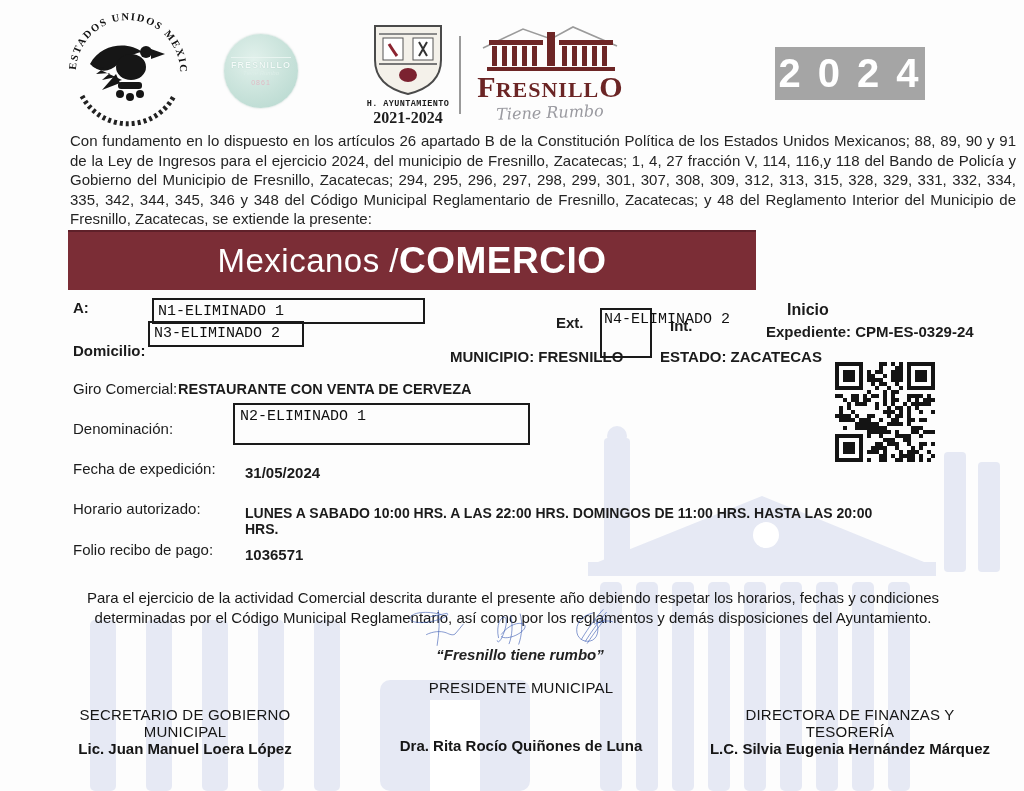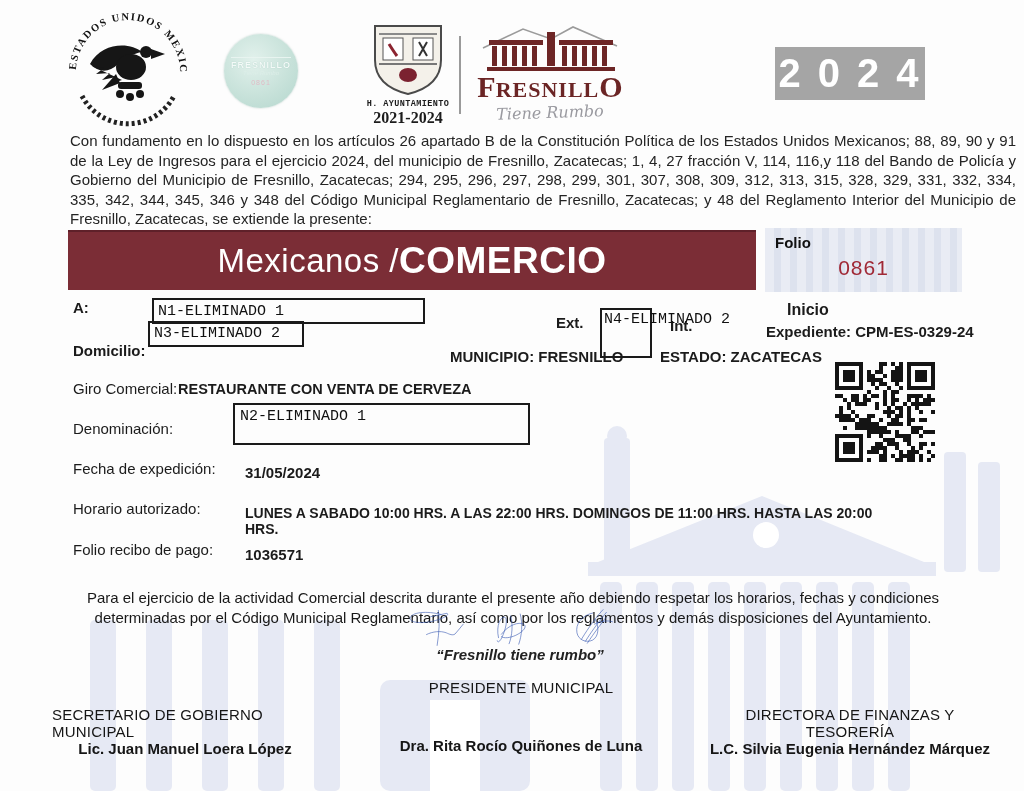--- a/index.html
+++ b/index.html
@@ -168,24 +168,20 @@
   </div>
 
   <div id="year-badge" class="abs z1">2024</div>
 
   <div id="legal" class="abs z1">Con fundamento en lo dispuesto en los artículos 26 apartado B de la Constitución Política de los Estados Unidos Mexicanos; 88, 89, 90 y 91 de la Ley de Ingresos para el ejercicio 2024, del municipio de Fresnillo, Zacatecas; 1, 4, 27 fracción V, 114, 116,y 118 del Bando de Policía y Gobierno del Municipio de Fresnillo, Zacatecas; 294, 295, 296, 297, 298, 299, 301, 307, 308, 309, 312, 313, 315, 328, 329, 331, 332, 334, 335, 342, 344, 345, 346 y 348 del Código Municipal Reglamentario de Fresnillo, Zacatecas; y 48 del Reglamento Interior del Municipio de Fresnillo, Zacatecas, se extiende la presente:</div>
 
   <div id="banner" class="abs z1">
     <span class="t1">Mexicanos /</span>
       <span class="t2">COMERCIO</span>
   </div>
-  <div id="folio-box" class="abs z1">
-    <div id="folio-label">Folio</div>
-    <div id="folio-value">0861</div>
-  </div>
 
   <div class="abs z1 lbl b" style="left:73px;top:299px">A:</div>
   <div class="abs z1 fbox" style="left:152px;top:298px;width:273px;height:26px">
     <span class="mono" style="position:absolute;left:4px;top:3px">N1-ELIMINADO 1</span>
   </div>
 
   <div class="abs z1 lbl b" style="left:73px;top:342px">Domicilio:</div>
   <div class="abs z1 fbox" style="left:148px;top:321px;width:156px;height:26px">
     <span class="mono" style="position:absolute;left:4px;top:2px">N3-ELIMINADO 2</span>
   </div>
@@ -221,21 +217,21 @@
 
   <div class="abs z1 lbl" style="left:73px;top:541px">Folio recibo de pago:</div>
   <div class="abs z1 lbl b" style="left:245px;top:546px">1036571</div>
 
   <div id="closing" class="abs z1">Para el ejercicio de la actividad Comercial descrita durante el presente año debiendo respetar los horarios, fechas y condiciones determinadas por el Código Municipal Reglamentario, así como por los reglamentos y demás disposiciones del Ayuntamiento.</div>
   <div id="motto" class="abs z1">“Fresnillo tiene rumbo”</div>
 
   <div class="abs z1 sig-title" style="left:331px;top:679px;width:380px;text-align:center">PRESIDENTE MUNICIPAL</div>
   <div class="abs z1 sig-name" style="left:331px;top:737px;width:380px;text-align:center">Dra. Rita Rocío Quiñones de Luna</div>
 
-  <div class="abs z1 sig-title" style="left:52px;top:706px;width:290px;text-align:left">SECRETARIO DE GOBIERNO MUNICIPAL</div>
+  <div class="abs z1 sig-title" style="left:40px;top:706px;width:290px;text-align:center">SECRETARIO DE GOBIERNO MUNICIPAL</div>
   <div class="abs z1 sig-name" style="left:40px;top:740px;width:290px;text-align:center">Lic. Juan Manuel Loera  López</div>
 
   <div class="abs z1 sig-title" style="left:700px;top:706px;width:300px;text-align:center">DIRECTORA DE FINANZAS Y TESORERÍA</div>
   <div class="abs z1 sig-name" style="left:700px;top:740px;width:300px;text-align:center">L.C. Silvia Eugenia Hernández Márquez</div>
 
   <svg id="signatures" class="abs" style="left:0;top:600px;width:1024px;height:191px;z-index:3" viewBox="0 600 1024 791">
     <g fill="none" stroke="#2b4fae" stroke-width="2.6" stroke-linecap="round" opacity="0.9">
       <path d="M 218 660 C 160 644, 94 650, 90 676 C 88 696, 150 700, 205 682 C 237 671, 252 661, 243 655 L 175 669"></path>
       <path d="M 207 643 C 213 684, 211 732, 202 788"></path>
       <path d="M 158 743 C 184 730, 216 727, 240 736 C 254 742, 266 748, 276 741 C 288 728, 300 712, 310 700"></path>

